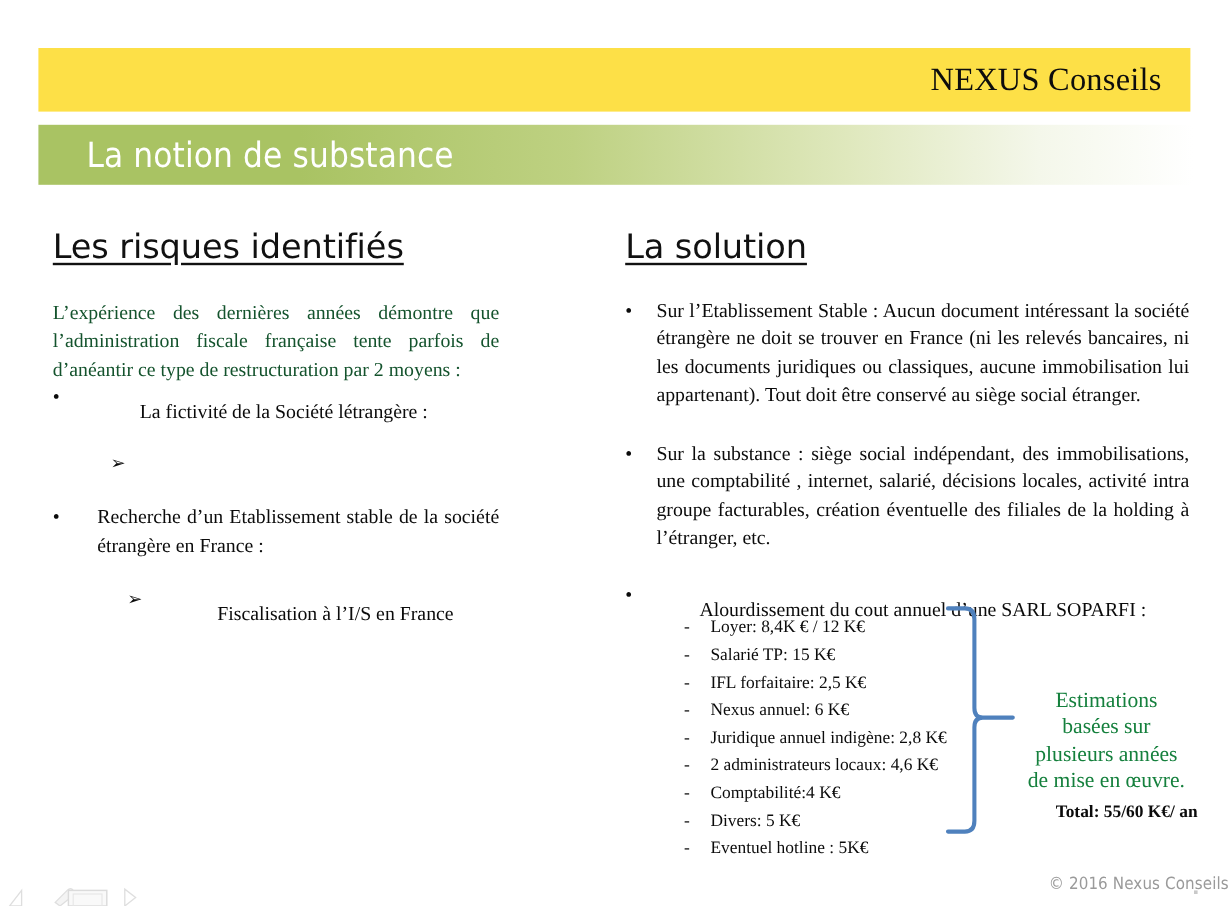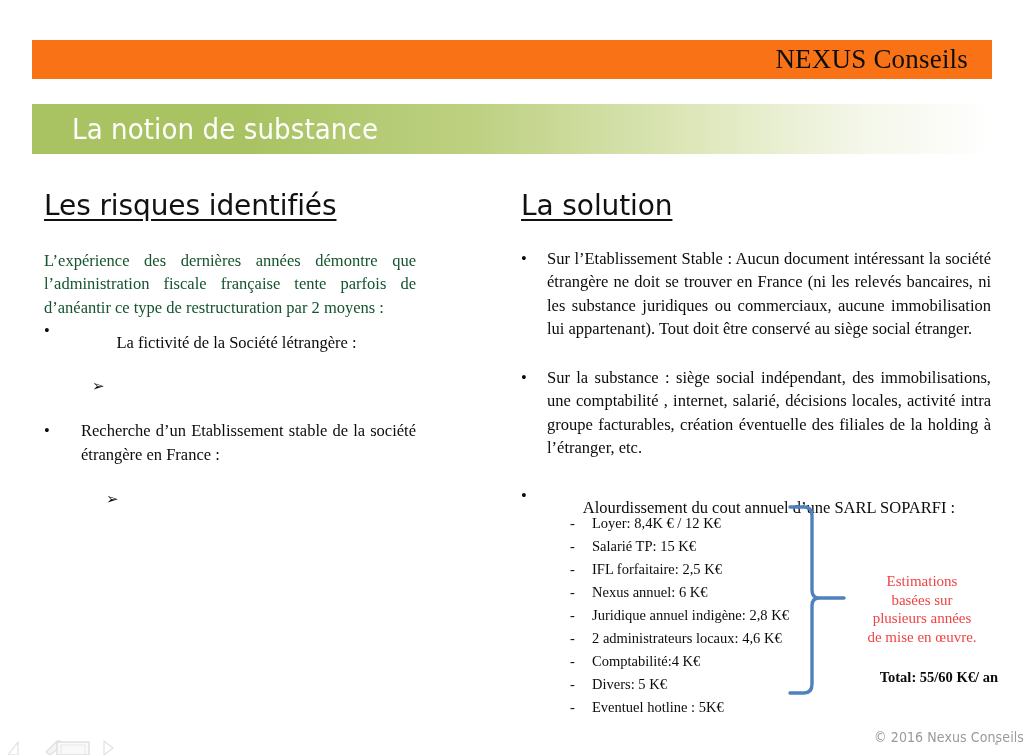--- a/index.html
+++ b/index.html
@@ -23,22 +23,22 @@
     inset: 0;
     background: #ffffff;
   }
 
   
   .brand-bar {
     position: absolute;
     left: 32px;
     top: 40px;
     width: 960px;
-    height: 39px;
-    background: #f97316;
+    height: 53px;
+    background: #fde047;
     box-sizing: border-box;
   }
   .brand-title {
     position: absolute;
     right: 24px;
     top: 50%;
     transform: translateY(-52%);
     font-family: "Liberation Serif", "DejaVu Serif", serif;
     font-size: 27px;
     line-height: 1;
@@ -185,23 +185,23 @@
   }
 
   
   .note {
     position: absolute;
     left: 846px;
     top: 572px;
     width: 152px;
     text-align: center;
     font-family: "Liberation Serif", "DejaVu Serif", serif;
-    font-size: 15px;
+    font-size: 18px;
     line-height: 1.24;
-    color: #ef4444;
+    color: #15803d;
   }
   .note-total {
     position: absolute;
     left: 846px;
     top: 669px;
     width: 152px;
     text-align: right;
     font-family: "Liberation Serif", "DejaVu Serif", serif;
     font-size: 14.5px;
     font-weight: bold;
@@ -267,31 +267,32 @@
       <span class="glyph">➢</span>
     </div>
 
     <div class="row b-wide" style="margin-top:10px;">
       <span class="glyph">•</span>
       <span class="txt">Recherche d’un Etablissement stable de la société étrangère en France :</span>
     </div>
 
     <div class="row b-arrow deep" style="margin-top:8px;">
       <span class="glyph">➢</span>
+      <span class="txt nojust">Fiscalisation à l’I/S en France</span>
     </div>
 
   </div>
 
   <div class="col col-right">
 
     <div class="col-heading">La solution</div>
 
     <div class="row b-wide">
       <span class="glyph">•</span>
-      <span class="txt">Sur l’Etablissement Stable : Aucun document intéressant la société étrangère ne doit se trouver en France (ni les relevés bancaires, ni les substance juridiques ou commerciaux, aucune immobilisation lui appartenant). Tout doit être conservé au siège social étranger.</span>
+      <span class="txt">Sur l’Etablissement Stable : Aucun document intéressant la société étrangère ne doit se trouver en France (ni les relevés bancaires, ni les documents juridiques ou classiques, aucune immobilisation lui appartenant). Tout doit être conservé au siège social étranger.</span>
     </div>
 
     <div class="row b-wide">
       <span class="glyph">•</span>
       <span class="txt">Sur la substance : siège social indépendant, des immobilisations, une comptabilité , internet, salarié, décisions locales,  activité intra groupe facturables, création éventuelle des filiales de la holding à l’étranger, etc.</span>
     </div>
 
     <div class="row b-wide">
       <span class="glyph">•</span>
       <span class="txt nojust">Alourdissement du cout annuel d’une SARL SOPARFI :</span>

